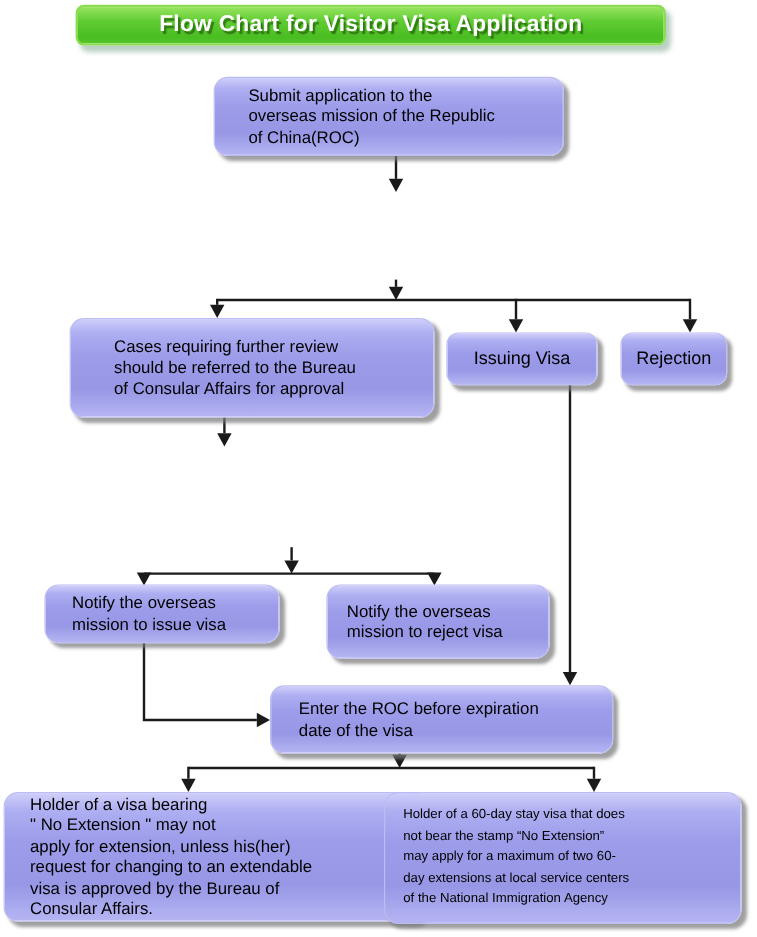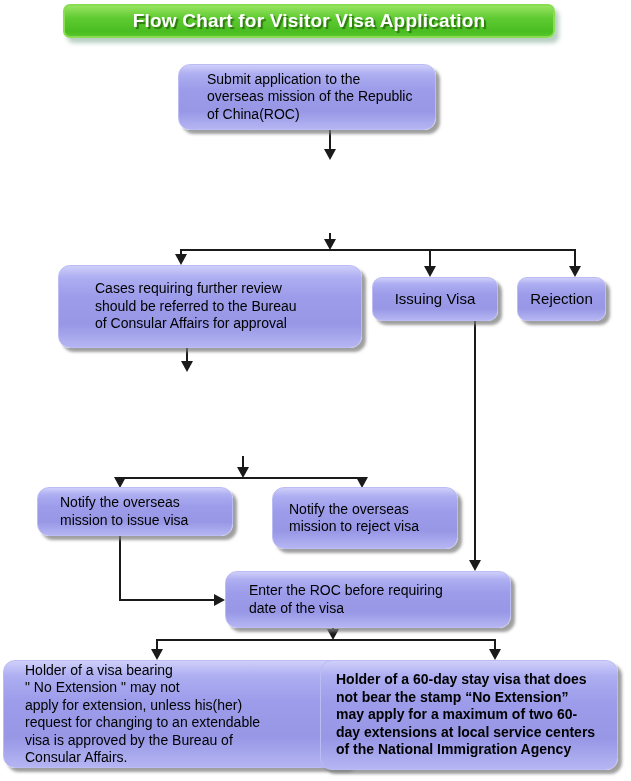--- a/index.html
+++ b/index.html
@@ -80,49 +80,49 @@
       <path d="M333 628 V630"></path>
       <polygon points="333,640 327,629 339,629"></polygon>
       <path d="M157 640 H495"></path>
       <path d="M157 639 V649"></path>
       <polygon points="157,660 151,649 163,649"></polygon>
       <path d="M495 639 V649"></path>
       <polygon points="495,660 489,649 501,649"></polygon>
     </g>
   </svg>
 
-  <div class="node" style="left:178px; top:64px; width:258px; height:66px; padding-left:28px; padding-right:8px;">Submit application to the
+  <div class="node" style="left:178px; top:64px; width:292px; height:66px; padding-left:28px; padding-right:8px;">Submit application to the
 overseas mission of the Republic
 of China(ROC)</div>
 
 
   <div class="node center" style="left:372px; top:277px; width:126px; height:44px;">Issuing Visa</div>
 
   <div class="node" style="left:58px; top:265px; width:304px; height:83px; padding-left:36px; padding-right:8px;">Cases requiring further review
 should be referred to the Bureau
 of Consular Affairs for approval</div>
 
   <div class="node center" style="left:517px; top:277px; width:89px; height:44px;">Rejection</div>
 
 
   <div class="node" style="left:37px; top:487px; width:196px; height:49px; padding-left:22px; padding-right:6px;">Notify the overseas
 mission to issue visa</div>
 
   <div class="node" style="left:272px; top:487px; width:186px; height:62px; padding-left:16px; padding-right:6px;">Notify the overseas
 mission to reject visa</div>
 
-  <div class="node" style="left:225px; top:571px; width:286px; height:57px; padding-left:23px; padding-right:8px;">Enter the ROC before requiring
+  <div class="node" style="left:225px; top:571px; width:286px; height:57px; padding-left:23px; padding-right:8px;">Enter the ROC before expiration
 date of the visa</div>
 
   <div class="node" style="left:3px; top:660px; width:352px; height:108px; padding-left:21px; padding-right:6px;">Holder of a visa bearing
 " No Extension " may not
 apply for extension, unless his(her)
 request for changing to an extendable
 visa is approved by the Bureau of
 Consular Affairs.</div>
 
-  <div class="node" style="left:320px; top:660px; width:298px; height:110px; padding-left:15px; padding-right:4px; font-size:14px;font-weight:bold;">Holder of a 60-day stay visa that does
+  <div class="node" style="left:320px; top:660px; width:298px; height:110px; padding-left:15px; padding-right:4px; font-size:11px;">Holder of a 60-day stay visa that does
 not bear the stamp “No Extension”
 may apply for a maximum of two 60-
 day extensions at local service centers
 of the National Immigration Agency</div>
 
 </div>
 
 </body></html>

